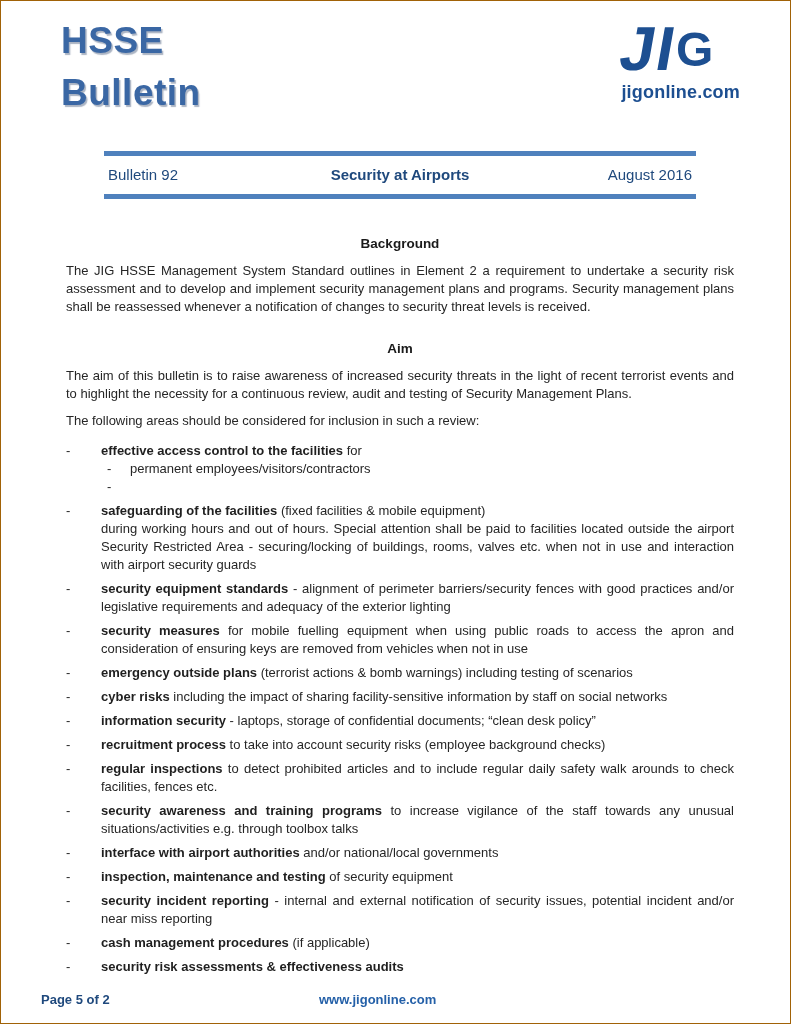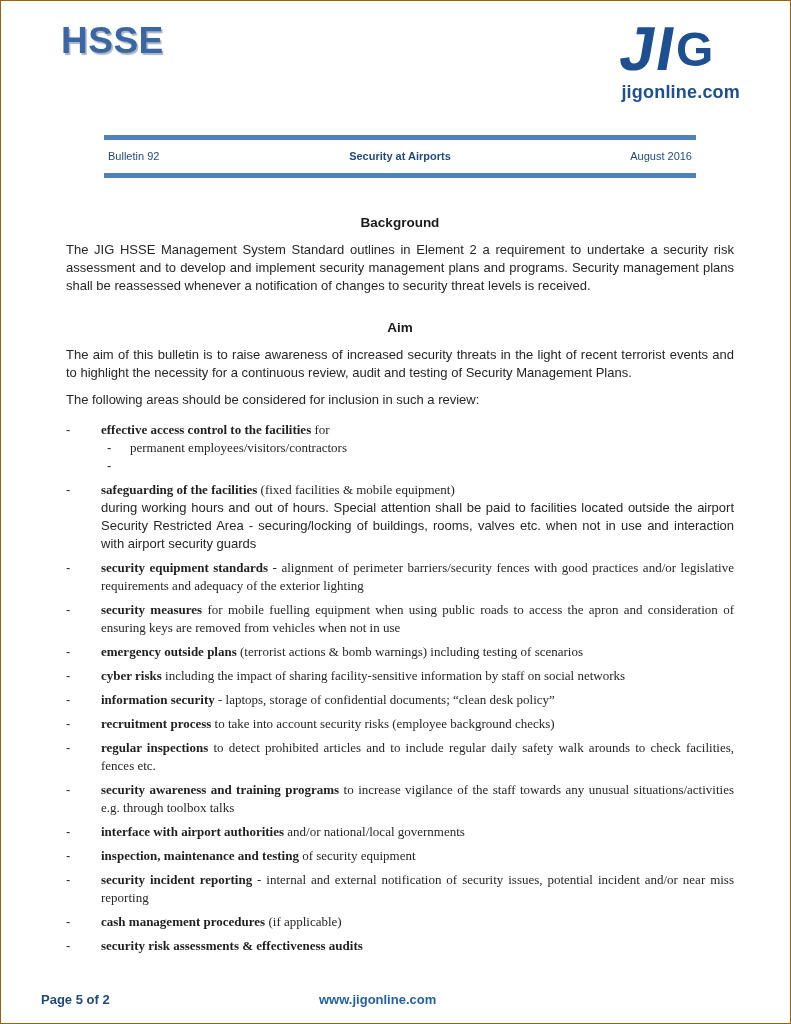--- a/index.html
+++ b/index.html
@@ -20,51 +20,52 @@
   .logo-jig { display:flex; align-items:flex-start; font-weight:800; }
   .logo-j, .logo-i { font-size:62px; line-height:64px; transform:skewX(-10deg); }
   .logo-i { margin-left:1px; }
   .logo-g { font-size:48px; line-height:50px; margin-top:8px; margin-left:2px; }
   .logo-site { font-size:18px; font-weight:600; text-align:center; margin-top:1px; letter-spacing:0.2px; }
   
   .band { margin:32px 94px 0 103px; }
   .rule { height:5px; background:#4f81bd; }
   .band-row {
     display:grid; grid-template-columns:1fr auto 1fr; align-items:center;
-    padding:10px 4px 11px; font-size:11px; color:#1f497d;gap:12px;
+    padding:10px 4px 11px; font-size:15px; color:#1f497d;gap:12px;
   }
   .band-subject { font-weight:bold; }
   .band-date { text-align:right; }
   
   .content { padding:36px 56px 0 65px; font-size:13px; line-height:18px; }
   .sec-h { font-size:13.5px; font-weight:bold; color:#1a1a1a; margin-bottom:9px;text-align:center; }
   .para { text-align:justify; margin-bottom:9px; }
   .aim-gap { margin-top:24px; }
   .list { list-style:none; margin-top:12px; }
   .item { display:flex; margin-bottom:6px; }
   .marker { width:35px; flex:none; }
   .ibody { flex:1; }
-  .itext { text-align:justify;font-family:Liberation Serif, serif; }
+  .itext { text-align:justify; }
   .cont { text-align:justify; }
   .sublist { list-style:none; margin-left:6px; margin-top:0; }
   .sublist .item { margin-bottom:0; }
   .sublist .marker { width:23px; }
   b { font-weight:bold; color:#1f1f1f; }
   
   .footer-page { position:absolute; left:40px; bottom:16px; font-size:13px; font-weight:bold; color:#1f497d; }
   .footer-url  { position:absolute; left:318px; bottom:16px; font-size:13px; font-weight:bold; color:#2460a8; }
 </style>
 </head>
 <body>
 
 <div class="page">
 
   <div class="masthead">
     <div class="doc-title">
       <div>HSSE</div>
+      <div>Bulletin</div>
     </div>
     <div class="logo">
       <div class="logo-jig">
           <span class="logo-j">J</span>
           <span class="logo-i">I</span>
           <span class="logo-g">G</span>
         </div>
       <div class="logo-site">jigonline.com</div>
     </div>
   </div>

